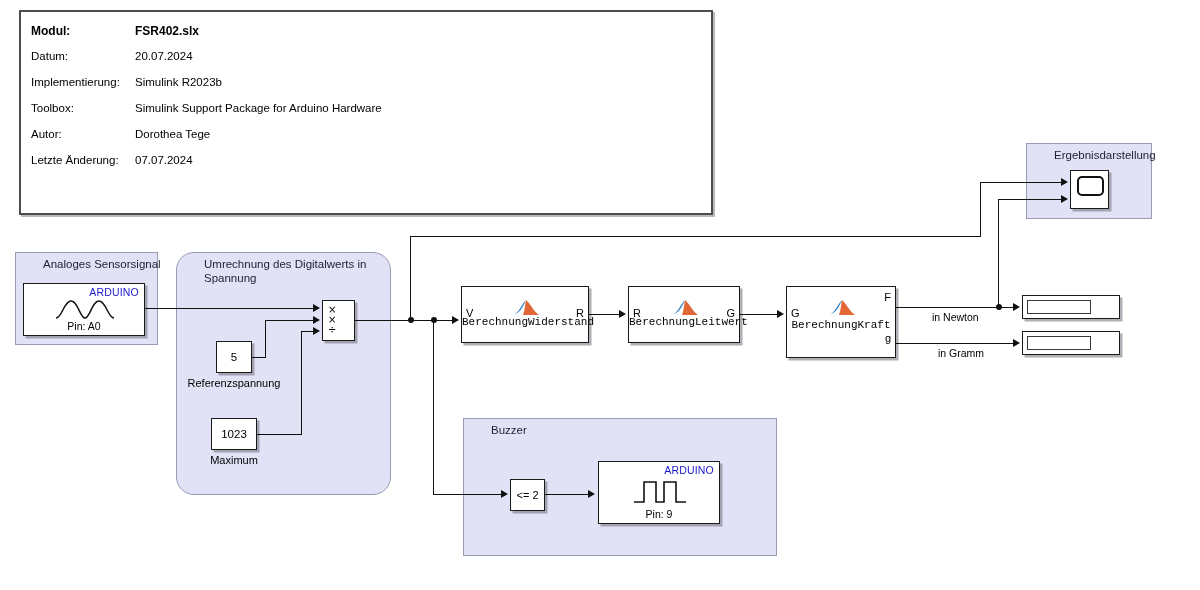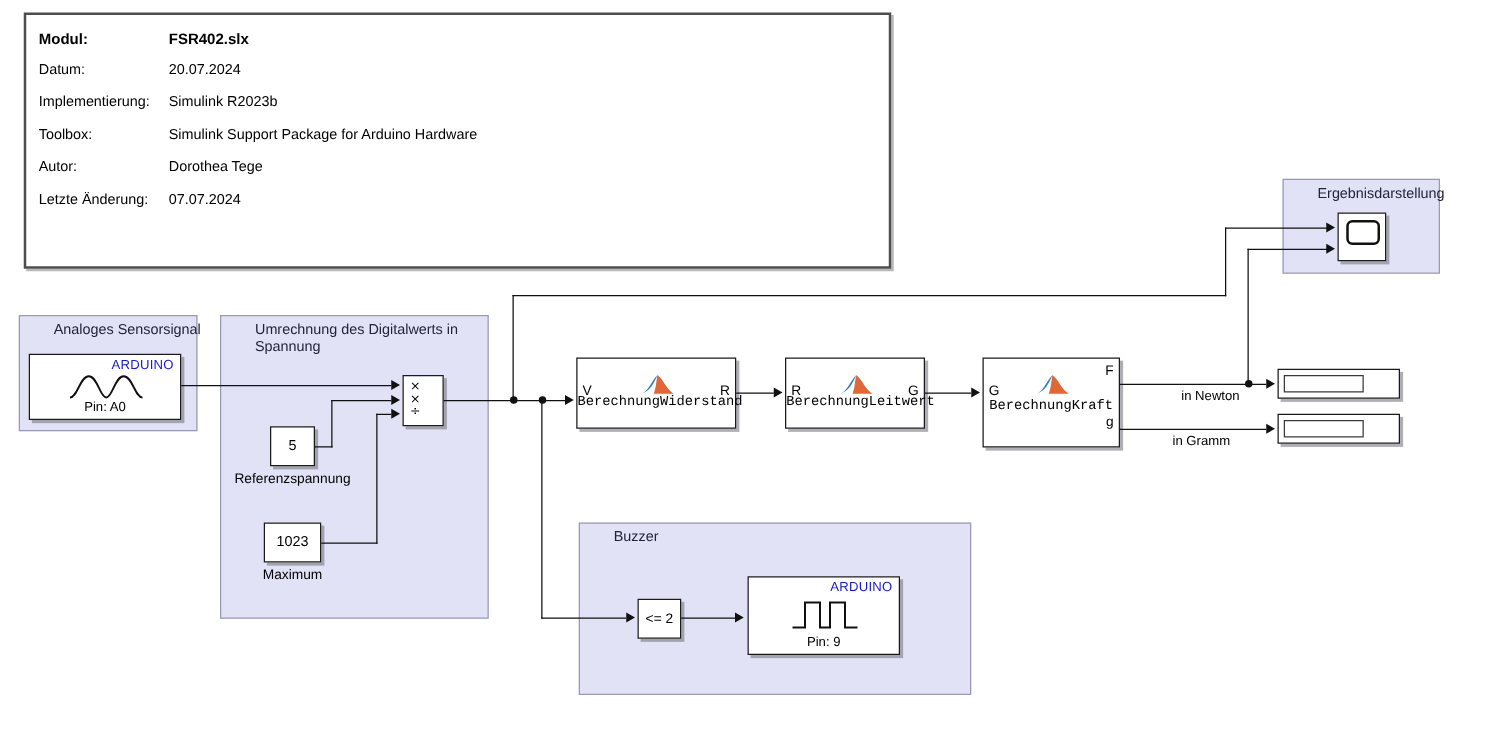--- a/index.html
+++ b/index.html
@@ -242,21 +242,21 @@
     <div class="group-title">Analoges Sensorsignal</div>
   </div>
   <div class="blk" style="left:23px; top:283px; width:122px; height:53px;">
     <div class="arduino-tag">ARDUINO</div>
     <svg style="position:absolute; left:30px; top:14px;" width="62" height="22" viewBox="0 0 62 22">
       <path d="M2,20 C8,20 10,3 17,3 C24,3 26,20 31,20 C36,20 38,3 45,3 C52,3 54,20 60,20" fill="none" stroke="#111" stroke-width="1.5"></path>
     </svg>
     <div class="pin-tag">Pin: A0</div>
   </div>
 
-  <div class="group" style="left:176px; top:252px; width:215px; height:243px;">
+  <div class="group" style="left:176px; top:252px; width:215px; height:243px;border-radius:18px;">
     <div class="group-title">Umrechnung des Digitalwerts in
 Spannung</div>
   </div>
 
   <div class="blk" style="left:322px; top:300px; width:33px; height:41px;">
     <div class="prod-syms">
       <span>×</span>
       <span>×</span>
       <span>÷</span>
     </div>
@@ -360,21 +360,21 @@
 
   <div class="wire-h" style="left:589px; top:314px; width:30px;"></div>
   <div class="arrow" style="left:619px; top:310px;"></div>
 
   <div class="wire-h" style="left:740px; top:314px; width:37px;"></div>
   <div class="arrow" style="left:777px; top:310px;"></div>
 
   <div class="wire-h" style="left:896px; top:307px; width:117px;"></div>
   <div class="junction" style="left:996px; top:304px;"></div>
   <div class="arrow" style="left:1013px; top:303px;"></div>
-  <div class="wire-label" style="left:932px; top:311px;margin-left:13px;">in Newton</div>
+  <div class="wire-label" style="left:932px; top:311px;">in Newton</div>
 
   <div class="wire-v" style="left:998px; top:199px; height:109px;"></div>
   <div class="wire-h" style="left:998px; top:199px; width:64px;"></div>
   <div class="arrow" style="left:1061px; top:195px;"></div>
 
   <div class="wire-h" style="left:896px; top:343px; width:117px;"></div>
   <div class="arrow" style="left:1013px; top:339px;"></div>
   <div class="wire-label" style="left:938px; top:347px;">in Gramm</div>
 
 </div>

